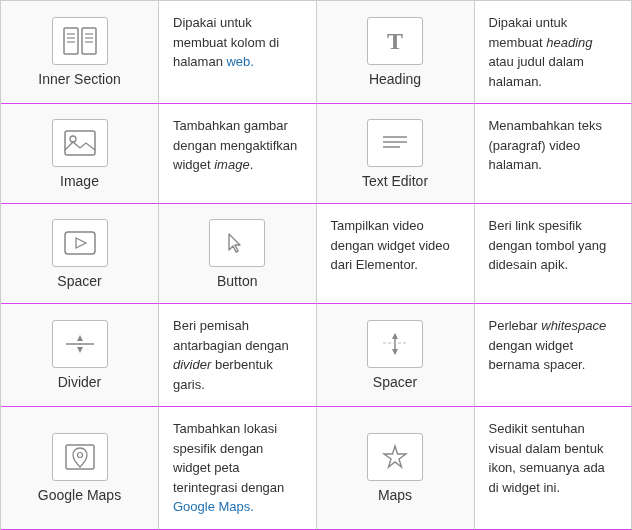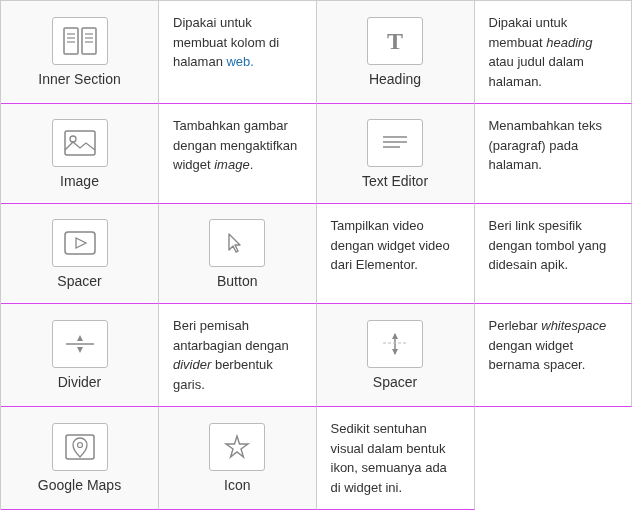--- a/index.html
+++ b/index.html
@@ -117,21 +117,21 @@
       <svg width="36" height="30" viewBox="0 0 36 30">
         <line x1="6" y1="9" x2="30" y2="9" stroke="#888" stroke-width="1.5"></line>
         <line x1="6" y1="14" x2="30" y2="14" stroke="#888" stroke-width="1.5"></line>
         <line x1="6" y1="19" x2="23" y2="19" stroke="#888" stroke-width="1.5"></line>
       </svg>
     </div>
     <span class="widget-label">Text Editor</span>
   </div>
 
   <div class="cell desc-cell">
-    Menambahkan teks (paragraf) pada halaman.
+    Menambahkan teks (paragraf) video halaman.
   </div>
 
   <div class="cell widget-cell">
     <div class="widget-icon">
       <svg width="36" height="30" viewBox="0 0 36 30">
         <rect x="3" y="4" width="30" height="22" rx="3" fill="none" stroke="#888" stroke-width="1.5"></rect>
         <polygon points="14,10 14,20 24,15" fill="none" stroke="#888" stroke-width="1.3"></polygon>
       </svg>
     </div>
     <span class="widget-label">Spacer</span>
@@ -190,28 +190,31 @@
     <div class="widget-icon">
       <svg width="36" height="30" viewBox="0 0 36 30">
         <rect x="4" y="3" width="28" height="24" rx="2" fill="none" stroke="#888" stroke-width="1.5"></rect>
         <path d="M18 6 C14 6 11 9 11 13 C11 18 18 25 18 25 C18 25 25 18 25 13 C25 9 22 6 18 6 Z" fill="none" stroke="#888" stroke-width="1.3"></path>
         <circle cx="18" cy="13" r="2.5" fill="none" stroke="#888" stroke-width="1.2"></circle>
       </svg>
     </div>
     <span class="widget-label">Google Maps</span>
   </div>
 
+  <div class="cell desc-cell">
+    Tambahkan lokasi spesifik dengan widget peta terintegrasi dengan <span class="blue">Google Maps.</span>
+  </div>
 
   <div class="cell widget-cell">
     <div class="widget-icon">
       <svg width="36" height="30" viewBox="0 0 36 30">
 
         <polygon points="18,4 20.5,12 29,12 22,17 24.5,25 18,20 11.5,25 14,17 7,12 15.5,12" fill="none" stroke="#888" stroke-width="1.4"></polygon>
       </svg>
     </div>
-    <span class="widget-label">Icon</span>
+    <span class="widget-label">Maps</span>
   </div>
 
   <div class="cell desc-cell">
     Sedikit sentuhan visual dalam bentuk ikon, semuanya ada di widget ini.
   </div>
 
 </div>
 
 </body></html>

